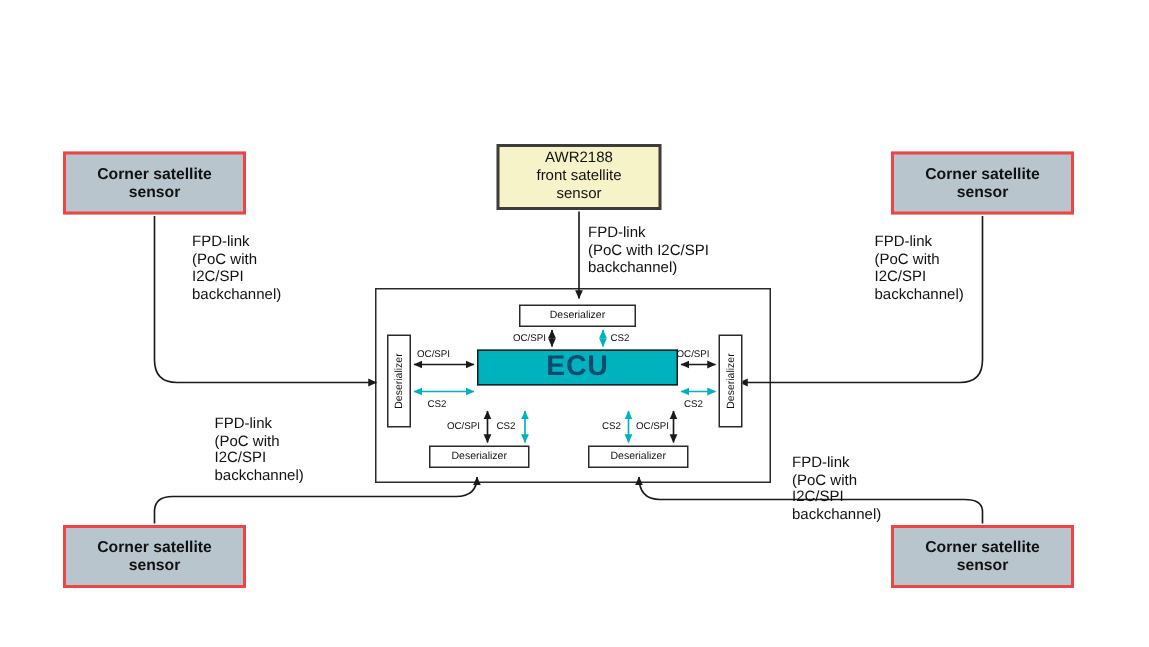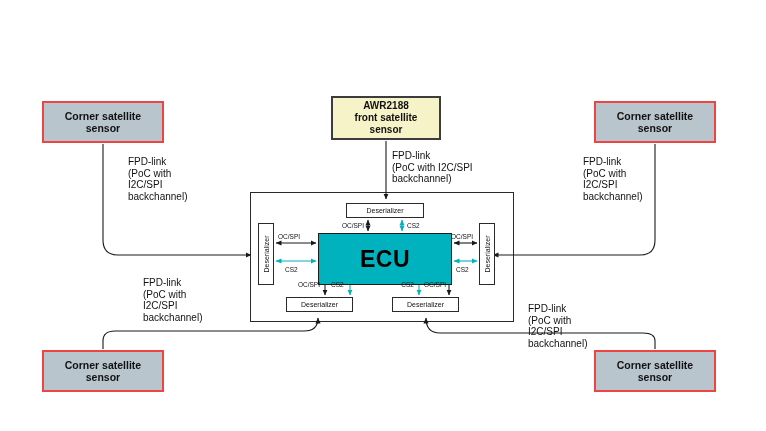--- a/index.html
+++ b/index.html
@@ -6,22 +6,22 @@
   :root{--teal:#00b2bd;--sensor-gray:#b9c5cd;--front-yellow:#f7f3c8;--line:#1a1a1a}
   body{font-family:"Liberation Sans",sans-serif;background:#fff}
   .canvas{position:relative;width:766px;height:431px;background:#fff;overflow:hidden}
   .sysbox{position:absolute;left:250px;top:192px;width:264px;height:130px;background:#fff;border:1px solid #2a2a2a;z-index:1}
   svg.wires{position:absolute;left:0;top:0;width:766px;height:431px;z-index:2;pointer-events:none}
   .ln{stroke:var(--line);fill:none;stroke-width:1.1}
   .lt{stroke:var(--teal);fill:none;stroke-width:1.1}
   .fb{fill:var(--line)} .ft{fill:var(--teal)}
   .box{position:absolute;display:flex;align-items:center;justify-content:center;text-align:center;white-space:pre-line;z-index:3}
   .sensor{width:122px;height:42px;background:var(--sensor-gray);border:2px solid #ef4444;font-weight:bold;font-size:10.5px;line-height:1.18;color:#111}
-  .front{left:331px;top:96px;width:110px;height:44px;background:var(--front-yellow);border:2px solid #3c3c3c;font-weight:bold;font-size:10px;line-height:1.2;color:#111}
-  .ecu{left:318px;top:233px;width:134px;height:52px;background:var(--teal);border:1.5px solid #1d1d1d;font-weight:bold;font-size:23px;letter-spacing:.5px;color:#000000}
+  .front{left:331px;top:96px;width:110px;height:44px;background:var(--front-yellow);border:2px solid #3c3c3c;font-weight:normal;font-size:10px;line-height:1.2;color:#111}
+  .ecu{left:318px;top:233px;width:134px;height:24px;background:var(--teal);border:1.5px solid #1d1d1d;font-weight:bold;font-size:19px;letter-spacing:.5px;color:#0c4a6e}
   .deser{background:#fff;border:1px solid #2a2a2a;font-size:7px;color:#111}
   .deser.h{width:78px;height:15px}
   .deser.v{width:62px;height:16px;transform:rotate(-90deg)}
   .fpd{position:absolute;font-size:10px;line-height:1.16;color:#111;white-space:pre-line;z-index:3}
   .sig{position:absolute;font-size:6.5px;color:#111;z-index:3;white-space:nowrap}
   .sig.r{text-align:right}
 </style>
 </head>
 <body>
 

